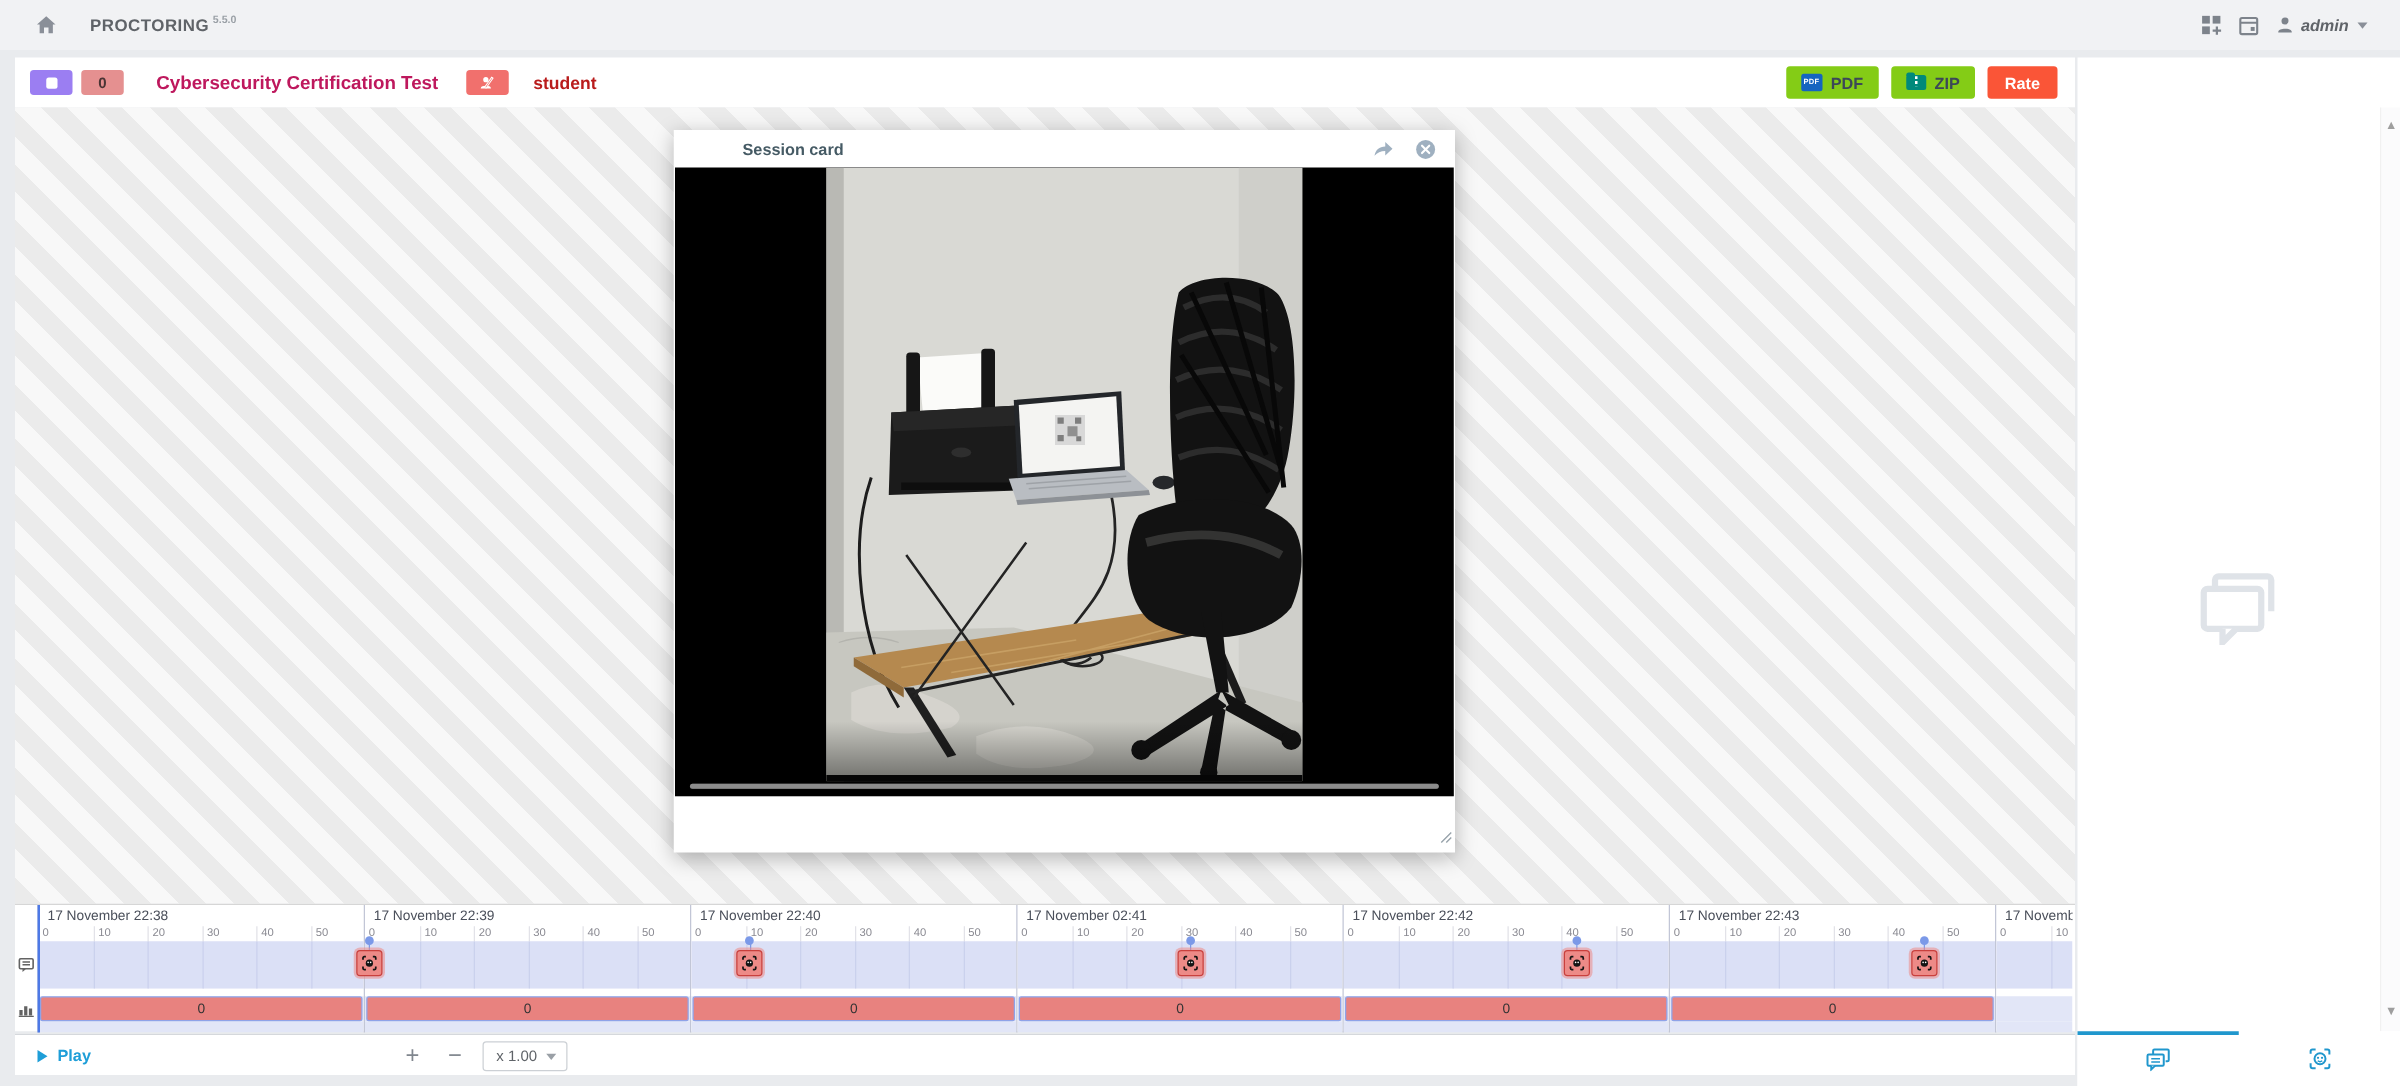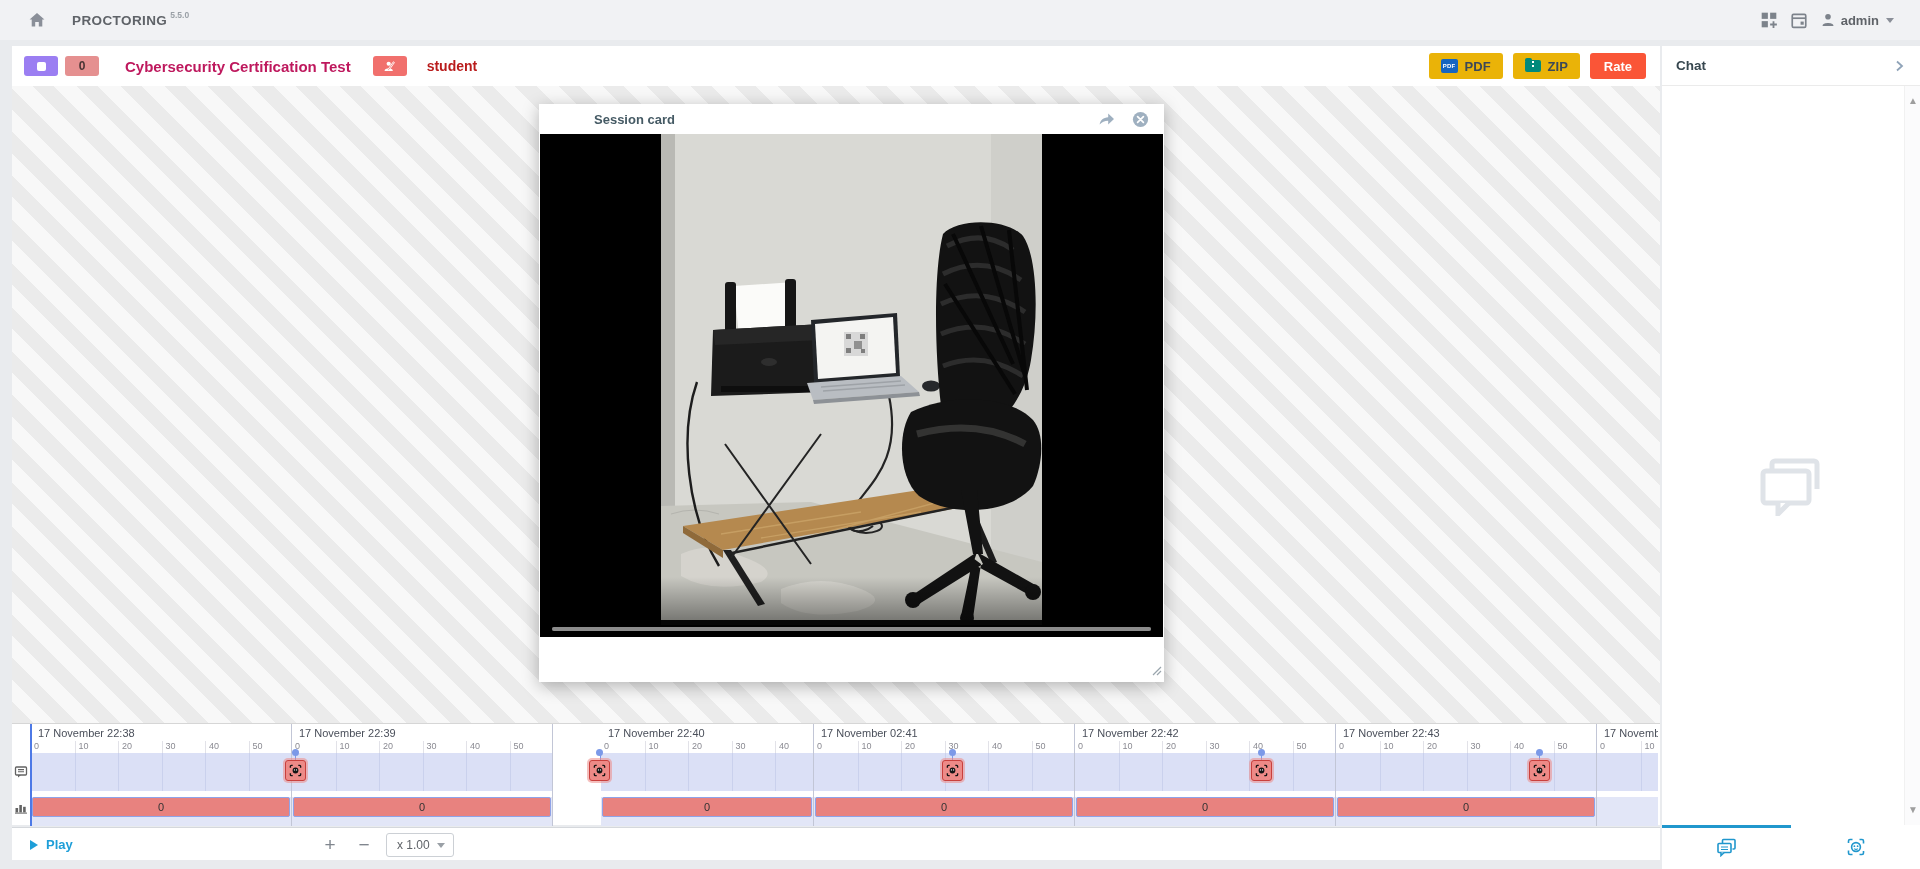--- a/index.html
+++ b/index.html
@@ -8,36 +8,36 @@
     position:relative;
     background:#e9ebee;
     font-family:"Liberation Sans", sans-serif;
     color:#3c4043;
   }
   
   .app-bar{position:absolute;left:0;top:0;width:1920px;height:40px;background:#f1f2f4;display:flex;align-items:center;}
   .app-bar .home{margin-left:28px;display:flex;cursor:pointer;}
   .app-title{margin-left:26px;font-size:13.5px;font-weight:bold;color:#5f6368;letter-spacing:.4px;}
   .app-version{font-size:8.5px;color:#9aa0a6;margin-left:3px;position:relative;top:-5px;font-weight:bold;}
-  .app-bar-right{margin-left:auto;display:flex;align-items:center;margin-right:26px;gap:12px;}
+  .app-bar-right{margin-left:auto;display:flex;align-items:center;margin-right:26px;gap:12px;font-style:italic;}
   .app-ic{display:flex;cursor:pointer;}
   .user-chip{display:flex;align-items:center;gap:5px;cursor:pointer;}
   .user-name{font-size:13px;font-weight:bold;color:#5f6368;}
   .chev-down{width:0;height:0;border-left:4px solid transparent;border-right:4px solid transparent;border-top:5px solid #8a8f98;margin-left:2px;}
   
   .panel-header{position:absolute;left:12px;top:46px;width:1648px;height:40px;background:#fff;display:flex;align-items:center;}
   .badge{height:20px;min-width:34px;border-radius:3px;display:flex;align-items:center;justify-content:center;font-size:12px;font-weight:bold;}
   .badge-purple{background:#9b7ef2;margin-left:12px;}
   .badge-purple .sq{width:9px;height:9px;border-radius:2px;background:#fff;}
   .badge-count{background:#e59090;color:#4a3434;margin-left:7px;}
   .session-title{margin-left:26px;font-size:15px;font-weight:bold;color:#be185d;cursor:pointer;}
   .badge-user{background:#f1706d;margin-left:22px;}
   .participant{margin-left:20px;font-size:14px;font-weight:bold;color:#b91c1c;cursor:pointer;}
   .header-buttons{margin-left:auto;margin-right:14px;display:flex;align-items:center;}
-  .btn-light{height:26px;background:#eab308;border-radius:3px;display:flex;align-items:center;padding:0 12px;font-size:13px;font-weight:bold;color:#3c4858;gap:7px;margin-left:10px;cursor:pointer;}
+  .btn-light{height:26px;background:#84cc16;border-radius:3px;display:flex;align-items:center;padding:0 12px;font-size:13px;font-weight:bold;color:#3c4858;gap:7px;margin-left:10px;cursor:pointer;}
   .pdf-glyph{width:17px;height:14px;border-radius:2px;background:#1565c0;color:#fff;font-size:6px;font-weight:bold;display:flex;align-items:center;justify-content:center;letter-spacing:.2px;}
   .zip-glyph{position:relative;width:16px;height:12px;border-radius:2px;background:#00897b;}
   .zip-glyph:before{content:"";position:absolute;left:0;top:-2px;width:7px;height:3px;border-radius:2px 2px 0 0;background:#00897b;}
   .zip-glyph:after{content:"";position:absolute;left:7px;top:1px;width:2px;height:8px;background:repeating-linear-gradient(#fff 0 2px,#00897b 2px 4px);}
   .btn-rate{height:26px;margin-left:10px;background:#fa5537;border-radius:3px;color:#fff;font-size:13px;font-weight:bold;display:flex;align-items:center;padding:0 14px;cursor:pointer;}
   
   .backdrop{position:absolute;left:12px;top:86px;width:1648px;height:637px;
     background:repeating-linear-gradient(45deg,#ebebeb 0 15px,#f8f8f8 15px 31px);}
   
   .modal{position:absolute;left:527px;top:18px;width:625px;height:578px;background:#fff;box-shadow:0 4px 16px rgba(0,0,0,.28);}
@@ -328,21 +328,21 @@
           <div class="tl-ecell"></div>
           <div class="tl-ecell"></div>
           <div class="tl-ecell"></div>
         </div>
         <div class="tl-gaprow"></div>
         <div class="tl-bar-row">
           <div class="tl-bar">0</div>
         </div>
         <div class="tl-foot"></div>
       </div>
-      <div class="tl-seg" style="width: 261px; padding-left: 48px;">
+      <div class="tl-seg" style="width: 261px;">
         <div class="tl-seg-label">17 November 22:40</div>
         <div class="tl-ticks">
           <div class="tl-tick">0</div>
           <div class="tl-tick">10</div>
           <div class="tl-tick">20</div>
           <div class="tl-tick">30</div>
           <div class="tl-tick">40</div>
           <div class="tl-tick">50</div>
         </div>
         <div class="tl-events">
@@ -508,28 +508,20 @@
   </div>
   <div class="zoom-btn zoom-in">+</div>
   <div class="zoom-btn zoom-out">−</div>
   <div class="select-box speed-select">
     <span class="val">x 1.00</span>
     <span class="chev"></span>
   </div>
 </div>
 
 <div class="chat">
-  <div class="chat-header">
-    <span class="chat-title">Chat</span>
-    <span class="chev-right">
-      <svg width="14" height="14" viewBox="0 0 14 14" fill="none" stroke="#8fa3b8" stroke-width="1.8">
-          <path d="M5 2.5 L10 7 L5 11.5"></path>
-        </svg>
-    </span>
-  </div>
   <div class="chat-body">
     <span class="chat-empty">
       <svg width="64" height="60" viewBox="0 0 64 60" fill="none" stroke="#dfe3e8" stroke-width="5">
         <path d="M14 24 V8 a3 3 0 0 1 3 -3 H56 a3 3 0 0 1 3 3 V33"></path>
         <rect x="5" y="15" width="46" height="32" rx="3" fill="#fff"></rect>
         <path d="M20 47 L20 58 L31 47" fill="#fff"></path>
       </svg>
     </span>
     <div class="chat-scroll">
       <span class="scroll-arrow" style="top:10px">▲</span>

